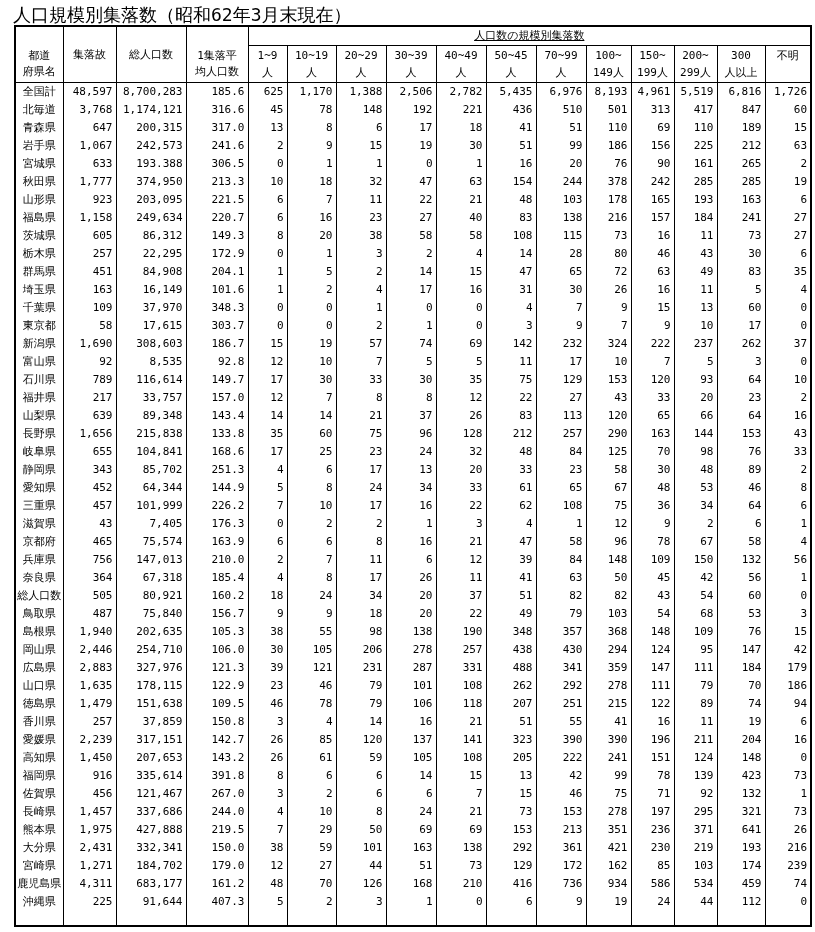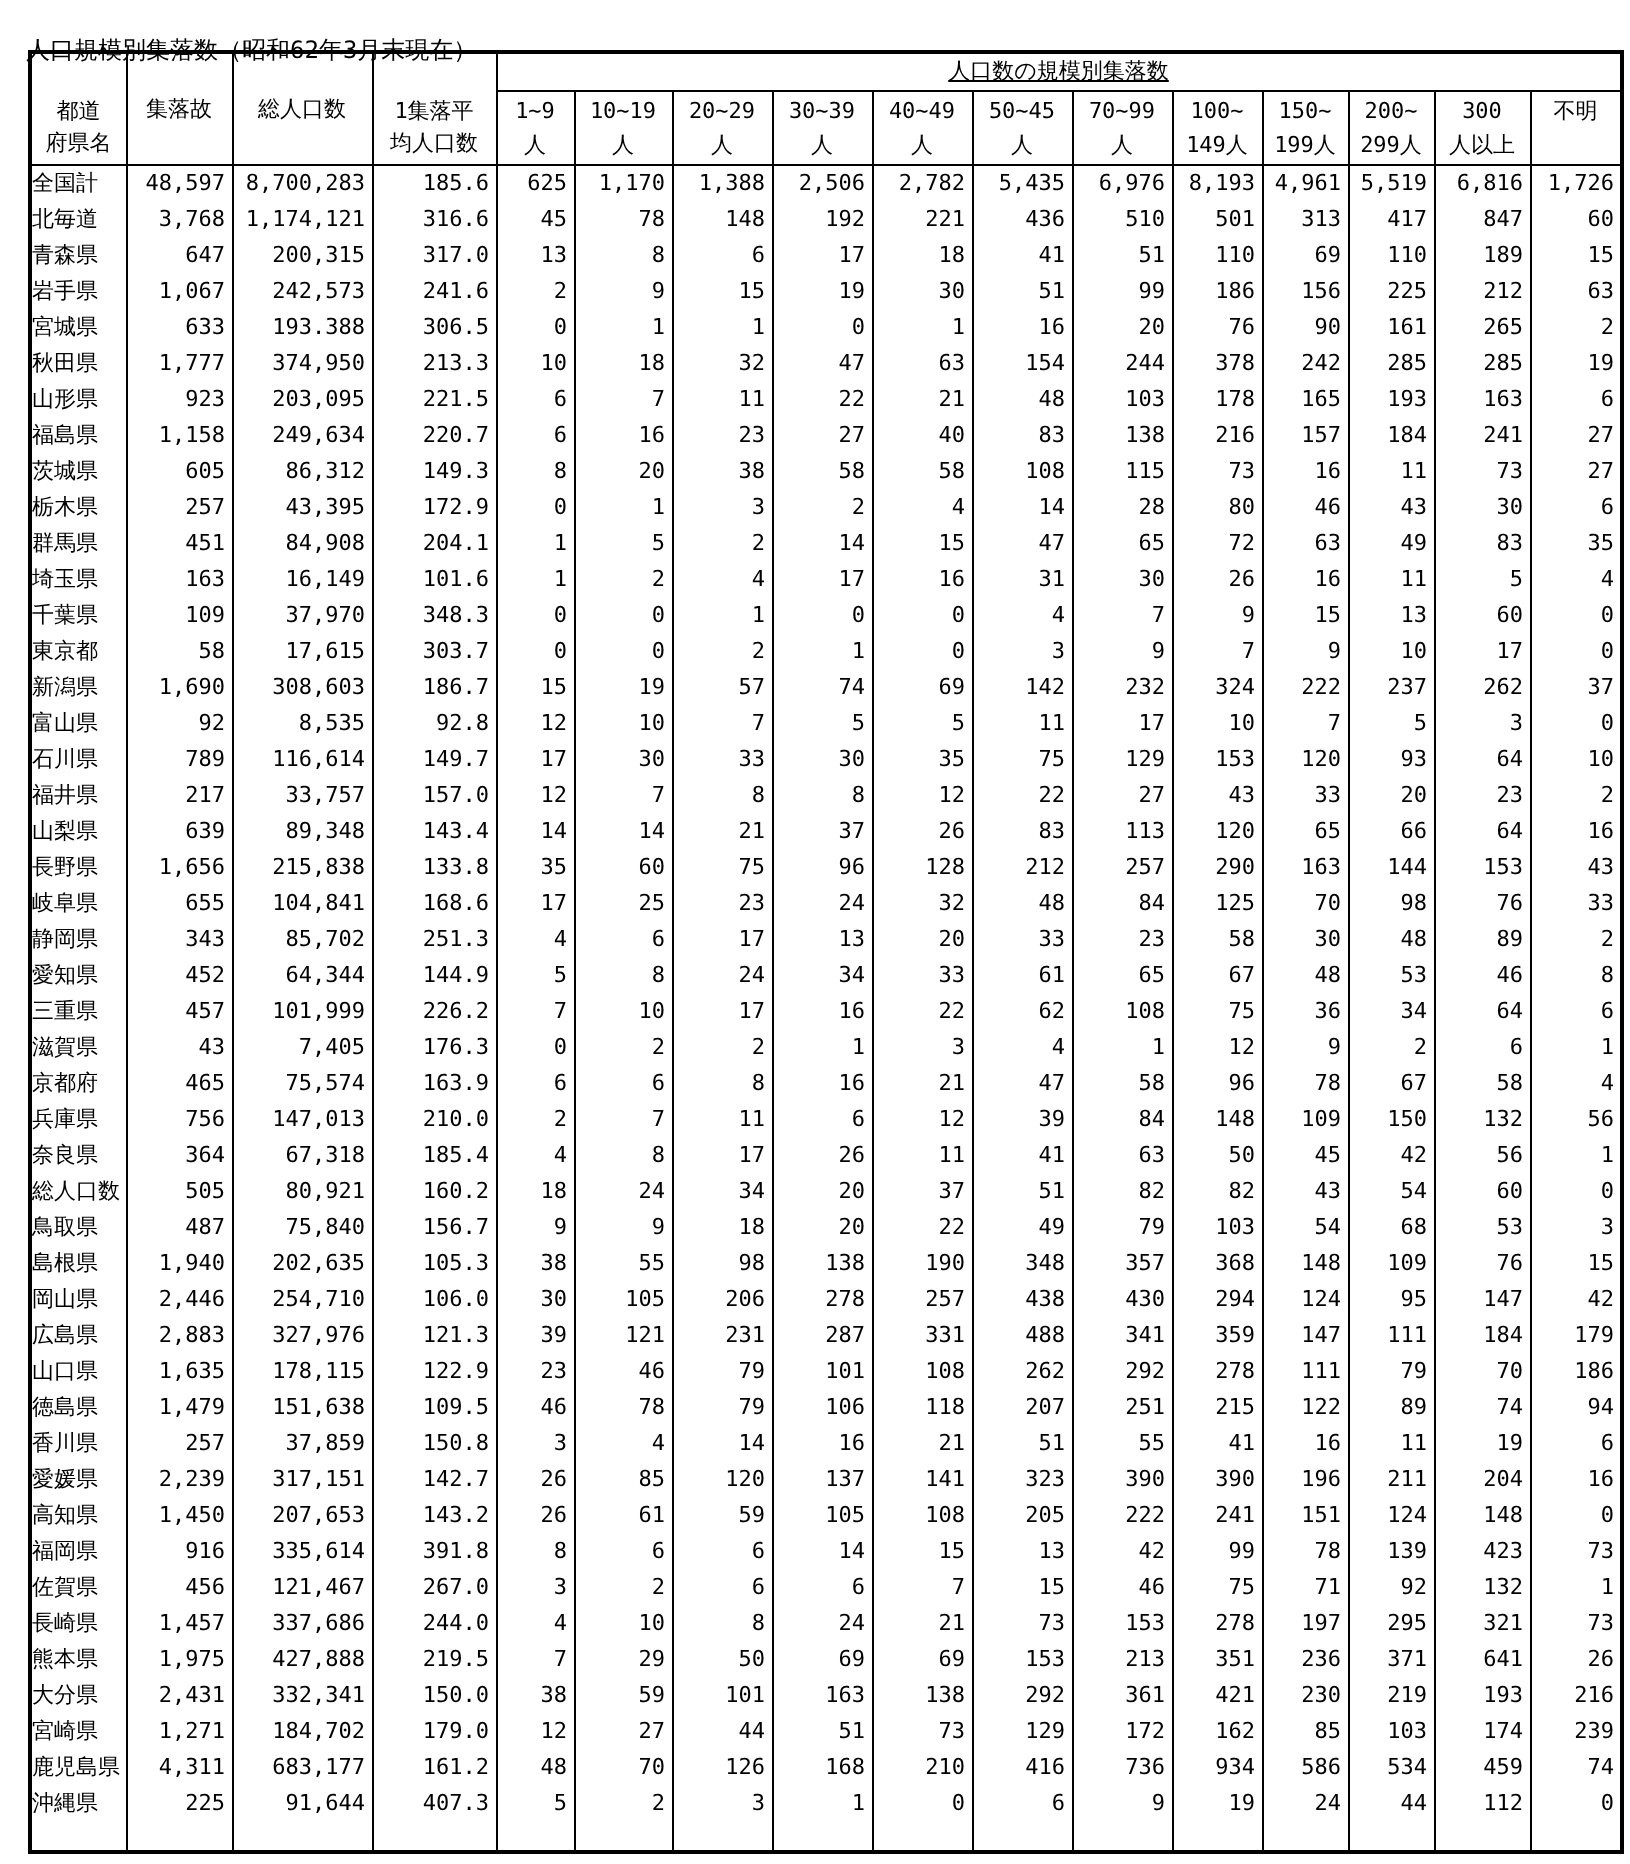--- a/index.html
+++ b/index.html
@@ -2,41 +2,41 @@
 <html><head>
 <meta charset="utf-8">
 <style>
   html, body { margin:0; padding:0; }
   body {
     width:815px; height:932px; background:#ffffff; color:#000000;
     font-family:"DejaVu Sans Mono","Liberation Mono",monospace;
     position:relative; overflow:hidden;
   }
   .title {
-    position:absolute; left:13px; top:16px;
-    font-size:12px; line-height:18px; white-space:nowrap;
+    position:absolute; left:13px; top:6px;
+    font-size:18px; line-height:18px; white-space:nowrap;
   }
   table.tbl {
     position:absolute; left:14px; top:25px;
     width:796px; table-layout:fixed; border-collapse:collapse;
     border:2px solid #000;
   }
   .tbl th, .tbl td {
     border-left:1px solid #000;
     padding:0; font-weight:normal; font-size:11px;
     overflow:hidden; white-space:nowrap;
   }
   .tbl thead th { border-bottom:1px solid #000; vertical-align:middle; text-align:center; }
   .tbl thead tr.band-row { height:18px; }
   .tbl thead th.band { font-size:11px; line-height:18px;text-decoration:underline; }
   .tbl thead tr.size-row th { height:35px; line-height:17px; vertical-align:top; padding-top:1px; }
   .tbl thead th.hd2 { vertical-align:bottom; padding-bottom:2px; line-height:16px; }
   .tbl tbody tr { height:18px; }
   .tbl tbody th, .tbl tbody td { border-top:none; border-bottom:none; }
-  .tbl tbody th.pref { text-align:left; font-size:11px; }
+  .tbl tbody th.pref { text-align:center; font-size:11px; }
   .tbl tbody td.num { text-align:right; padding-right:3px; }
   .tbl tbody tr.spacer { height:15px; }
 </style>
 </head>
 <body>
 
 <div class="title">人口規模別集落数（昭和62年3月末現在）</div>
 
 <table class="tbl">
   <colgroup>
@@ -281,21 +281,21 @@
         <td class="num">115</td>
         <td class="num">73</td>
         <td class="num">16</td>
         <td class="num">11</td>
         <td class="num">73</td>
         <td class="num">27</td>
       </tr>
       <tr>
     <th class="pref">栃木県</th>
   <td class="num">257</td>
-        <td class="num">43,395</td>
+        <td class="num">22,295</td>
         <td class="num">172.9</td>
         <td class="num">0</td>
         <td class="num">1</td>
         <td class="num">3</td>
         <td class="num">2</td>
         <td class="num">4</td>
         <td class="num">14</td>
         <td class="num">28</td>
         <td class="num">80</td>
         <td class="num">46</td>

